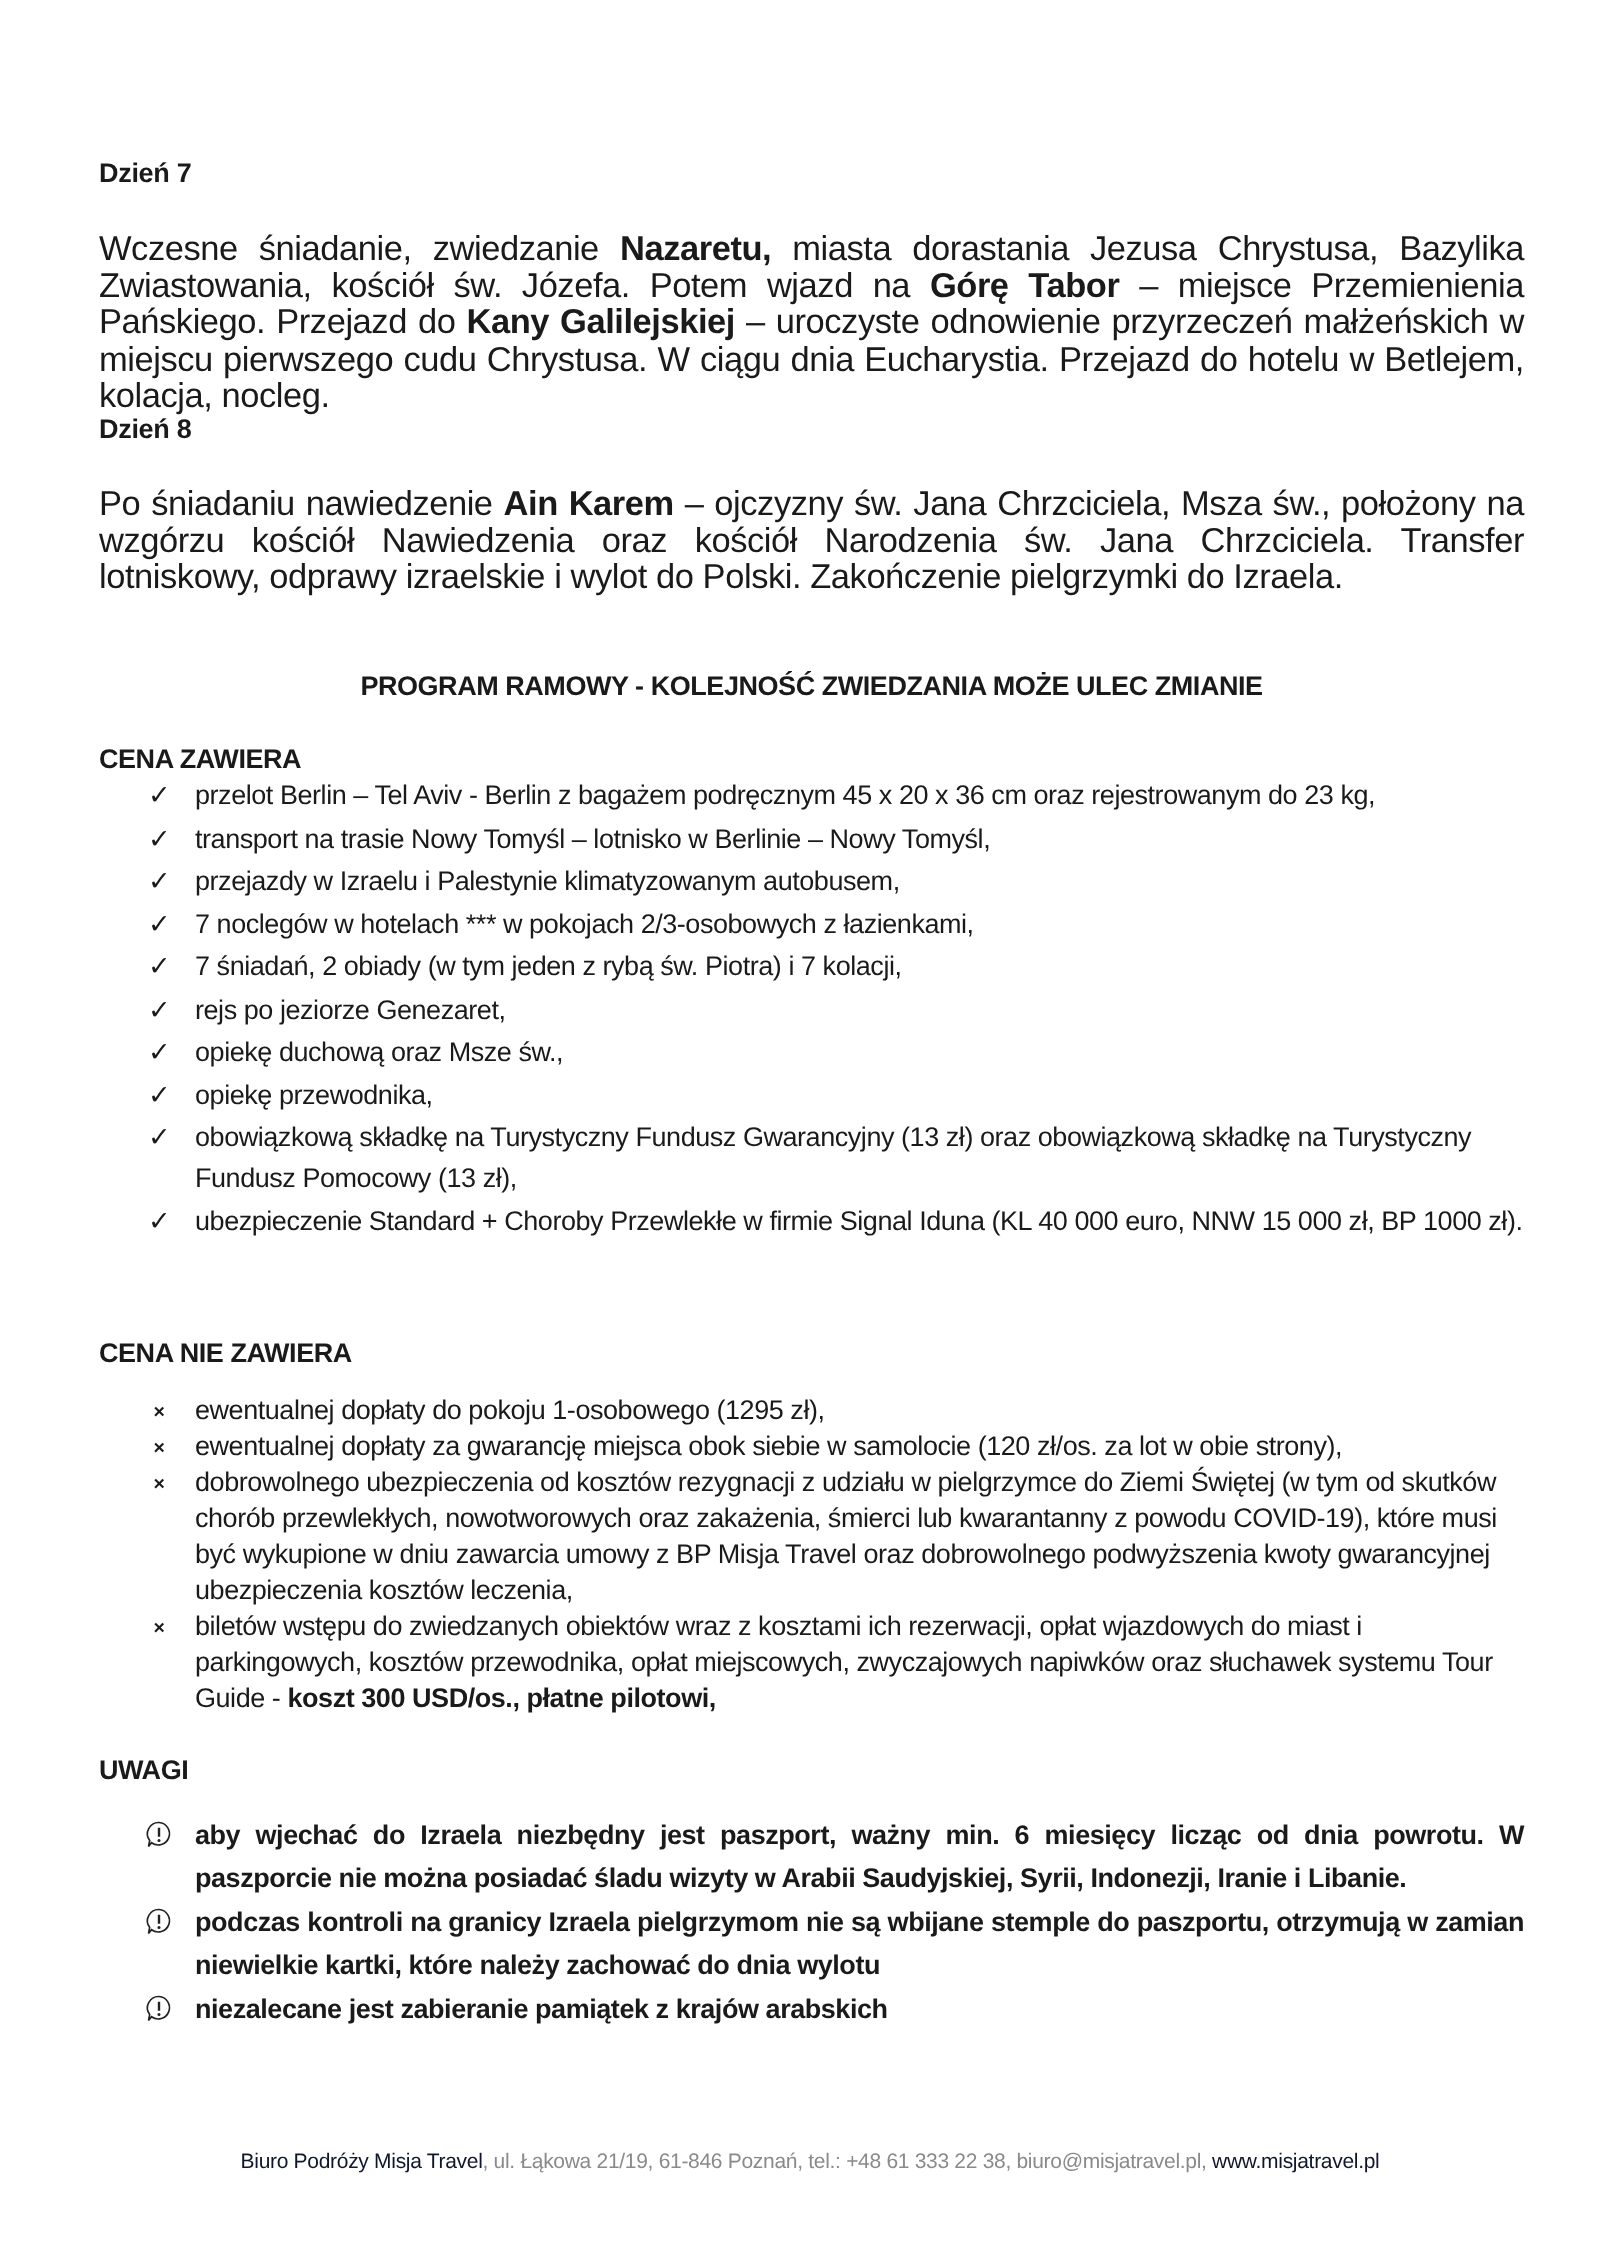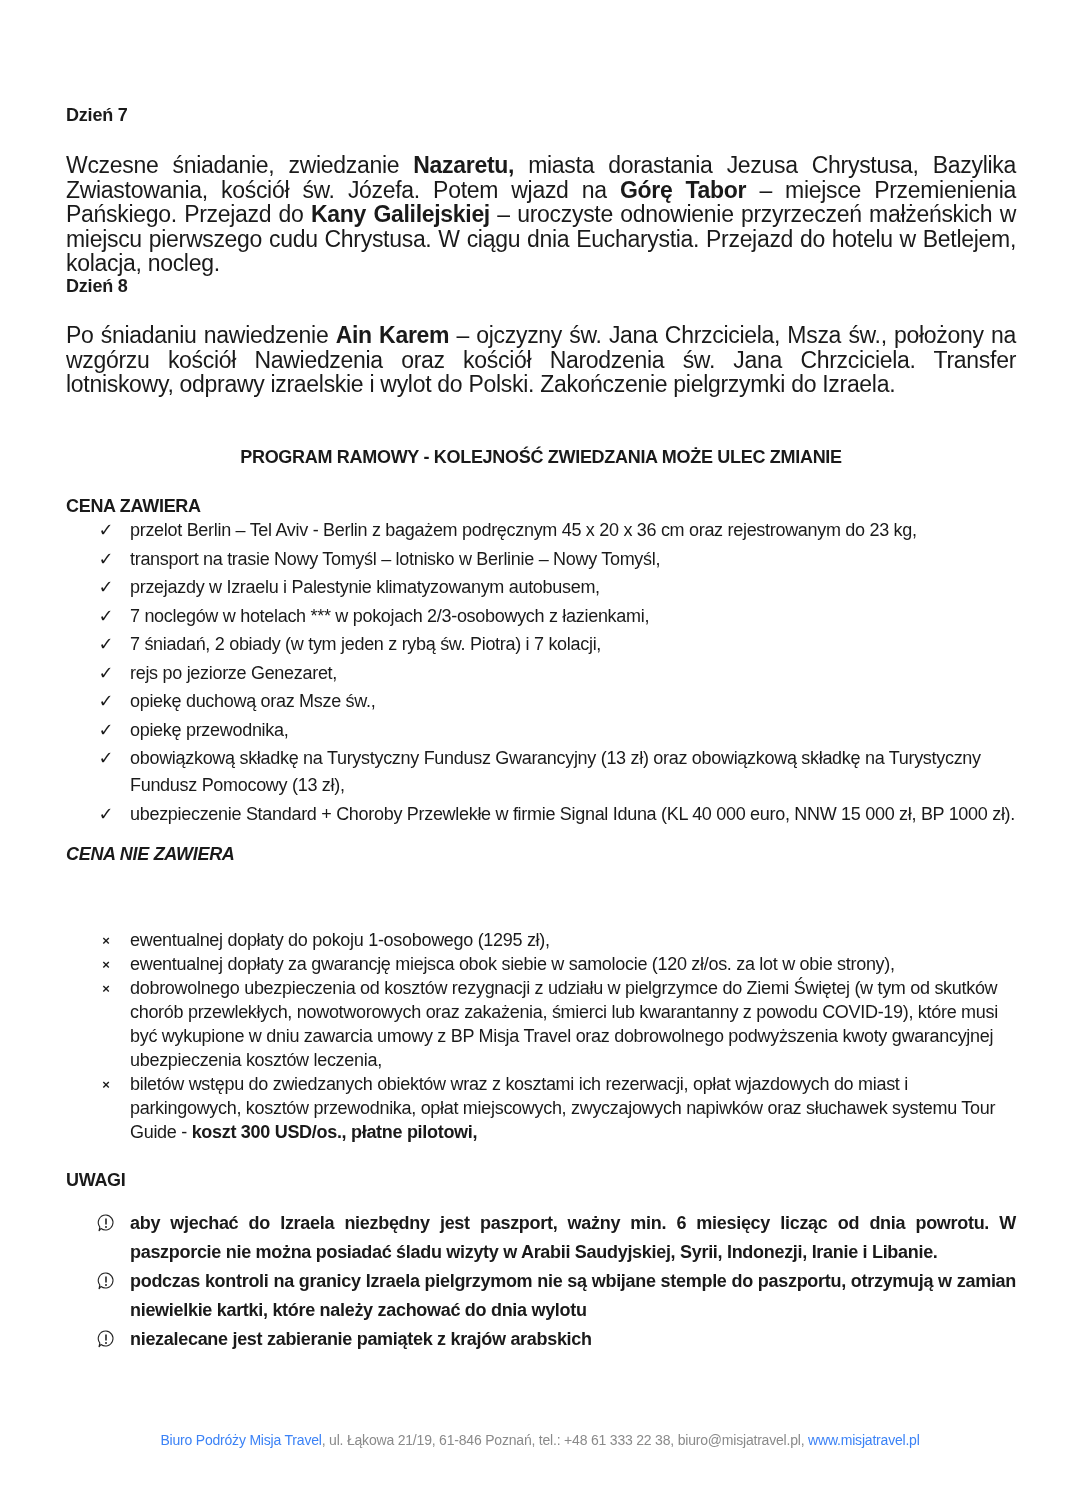--- a/index.html
+++ b/index.html
@@ -16,21 +16,21 @@
   ul.list li { position: relative; padding-left: 64px; font-size: 18px; letter-spacing: -0.3px; }
   ul.check li { line-height: 27px; margin-bottom: 1.5px; }
   ul.cross li { line-height: 24px; }
   ul.warn li { line-height: 29px; text-align: justify; }
   .marker { position: absolute; left: 30px; top: 0; width: 20px; text-align: center; }
   .check-icon { font-size: 18px; }
   .cross-icon { font-size: 13px; font-weight: bold; top: 1px; }
   .warn-icon { left: 30px; top: 4px; width: 20px; height: 20px; }
   .footer { position: absolute; left: 0; width: 1080px; top: 1432px; text-align: center;
             font-size: 14px; color: #8a8a8a; letter-spacing: -0.2px; }
-  .footer .red { color: #3b82f6; }
+  .footer .red { color: #0f172a; }
 </style>
 </head>
 <body>
 
 <div class="page">
 
   <div class="abs h-day" style="top:105px;">Dzień 7</div>
   <div class="abs para" style="top:153px;" id="day7-para"><span>Wczesne śniadanie, zwiedzanie </span><b>Nazaretu,</b><span> miasta dorastania Jezusa Chrystusa, Bazylika Zwiastowania, kościół św. Józefa. Potem wjazd na </span><b>Górę Tabor</b><span> – miejsce Przemienienia Pańskiego. Przejazd do </span><b>Kany Galilejskiej</b><span> – uroczyste odnowienie przyrzeczeń małżeńskich w miejscu pierwszego cudu Chrystusa. W ciągu dnia Eucharystia. Przejazd do hotelu w Betlejem, kolacja, nocleg.</span></div>
 
   <div class="abs h-day" style="top:276px;">Dzień 8</div>
@@ -45,21 +45,21 @@
       <li><span class="marker check-icon">✓</span><span>przejazdy w Izraelu i Palestynie klimatyzowanym autobusem,</span></li>
       <li><span class="marker check-icon">✓</span><span>7 noclegów w hotelach *** w pokojach 2/3-osobowych z łazienkami,</span></li>
       <li><span class="marker check-icon">✓</span><span>7 śniadań, 2 obiady (w tym jeden z rybą św. Piotra) i 7 kolacji,</span></li>
       <li><span class="marker check-icon">✓</span><span>rejs po jeziorze Genezaret,</span></li>
       <li><span class="marker check-icon">✓</span><span>opiekę duchową oraz Msze św.,</span></li>
       <li><span class="marker check-icon">✓</span><span>opiekę przewodnika,</span></li>
       <li><span class="marker check-icon">✓</span><span>obowiązkową składkę na Turystyczny Fundusz Gwarancyjny (13 zł) oraz obowiązkową składkę na Turystyczny Fundusz Pomocowy (13 zł),</span></li>
       <li><span class="marker check-icon">✓</span><span>ubezpieczenie Standard + Choroby Przewlekłe w firmie Signal Iduna (KL 40 000 euro, NNW 15 000 zł, BP 1000 zł).</span></li>
     </ul>
 
-  <div class="abs sec-h" style="top:844px;font-style:italic;">CENA NIE ZAWIERA</div>
+  <div class="abs sec-h" style="top:892px;">CENA NIE ZAWIERA</div>
   <ul class="abs list cross" style="top:928px;" id="excludes-list">
       <li><span class="marker cross-icon">×</span><span>ewentualnej dopłaty do pokoju 1-osobowego (1295 zł),</span></li>
       <li><span class="marker cross-icon">×</span><span>ewentualnej dopłaty za gwarancję miejsca obok siebie w samolocie (120 zł/os. za lot w obie strony),</span></li>
       <li><span class="marker cross-icon">×</span><span>dobrowolnego ubezpieczenia od kosztów rezygnacji z udziału w pielgrzymce do Ziemi Świętej (w tym od skutków chorób przewlekłych, nowotworowych oraz zakażenia, śmierci lub kwarantanny z powodu COVID-19), które musi być wykupione w dniu zawarcia umowy z BP Misja Travel oraz dobrowolnego podwyższenia kwoty gwarancyjnej ubezpieczenia kosztów leczenia,</span></li>
       <li><span class="marker cross-icon">×</span><span>biletów wstępu do zwiedzanych obiektów wraz z kosztami ich rezerwacji, opłat wjazdowych do miast i parkingowych, kosztów przewodnika, opłat miejscowych, zwyczajowych napiwków oraz słuchawek systemu Tour Guide - </span><b>koszt 300 USD/os., płatne pilotowi,</b></li>
     </ul>
 
   <div class="abs sec-h" style="top:1170px;">UWAGI</div>
   <ul class="abs list warn" style="top:1209px;font-weight:bold;" id="notes-list">
       <li><span class="marker warn-icon"><svg width="20" height="20" viewBox="0 0 20 20">

